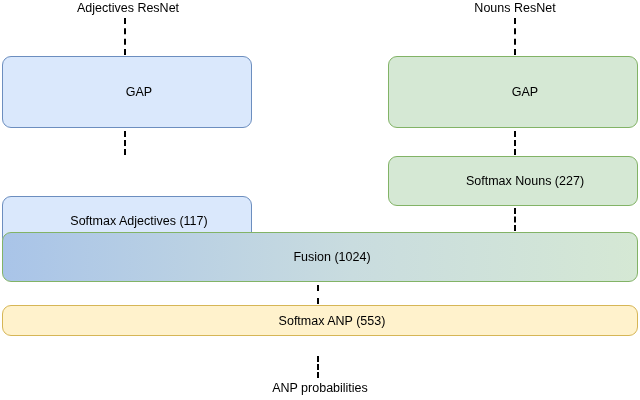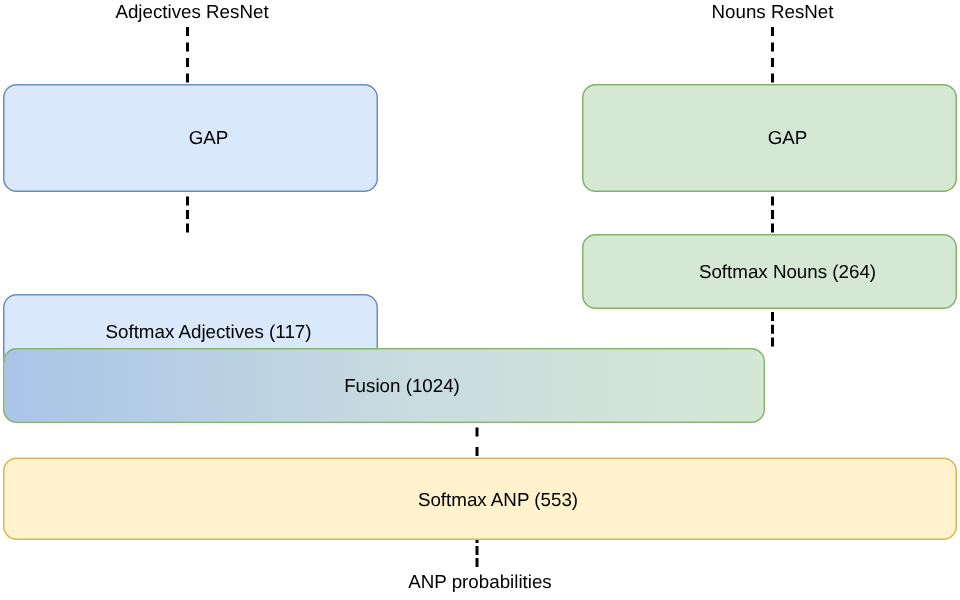--- a/index.html
+++ b/index.html
@@ -41,22 +41,22 @@
   .node.green  { background: #d5e8d4; border-color: #82b366; }
   .node.yellow { background: #fff2cc; border-color: #d6b656; }
   .node.fusion-grad {
     background: linear-gradient(90deg, #a9c4e8 0%, #c9dcdf 55%, #d5e8d4 100%);
     border-color: #82b366;
   }
   .gap-adj      { left: 2px;   top: 56px;  width: 250px; height: 72px; }
   .gap-nouns    { left: 388px; top: 56px;  width: 250px; height: 72px; }
   .softmax-adj  { left: 2px;   top: 156px; width: 250px; height: 50px; margin-top: 40px; }
   .softmax-nouns{ left: 388px; top: 156px; width: 250px; height: 50px; }
-  .fusion-box   { left: 2px;   top: 232px; width: 508px; height: 50px; }
-  .softmax-anp  { left: 2px;   top: 305px; width: 636px; height: 55px; }
+  .fusion-box   { left: 2px;   top: 232px; width: 636px; height: 50px; }
+  .softmax-anp  { left: 2px;   top: 305px; width: 636px; height: 31px; }
   .connector {
     position: absolute;
     width: 0;
     border-left: 2px dashed #000000;
   }
   .c-adj-1  { left: 124px; top: 18px;  height: 37px; }
   .c-adj-2  { left: 124px; top: 131px; height: 24px; }
   .c-adj-3  { left: 124px; top: 208px; height: 23px; }
   .c-noun-1 { left: 514px; top: 18px;  height: 37px; }
   .c-noun-2 { left: 514px; top: 131px; height: 24px; }
@@ -90,21 +90,21 @@
 
   <div class="node green gap-nouns">
     <span>GAP</span>
   </div>
 
   <div class="node blue softmax-adj">
     <span>Softmax Adjectives (117)</span>
   </div>
 
   <div class="node green softmax-nouns">
-    <span>Softmax Nouns (264)</span>
+    <span>Softmax Nouns (227)</span>
   </div>
 
   <div class="node fusion-grad fusion-box">
     <span>Fusion (1024)</span>
   </div>
 
   <div class="node yellow softmax-anp">
     <span>Softmax ANP (553)</span>
   </div>
 

